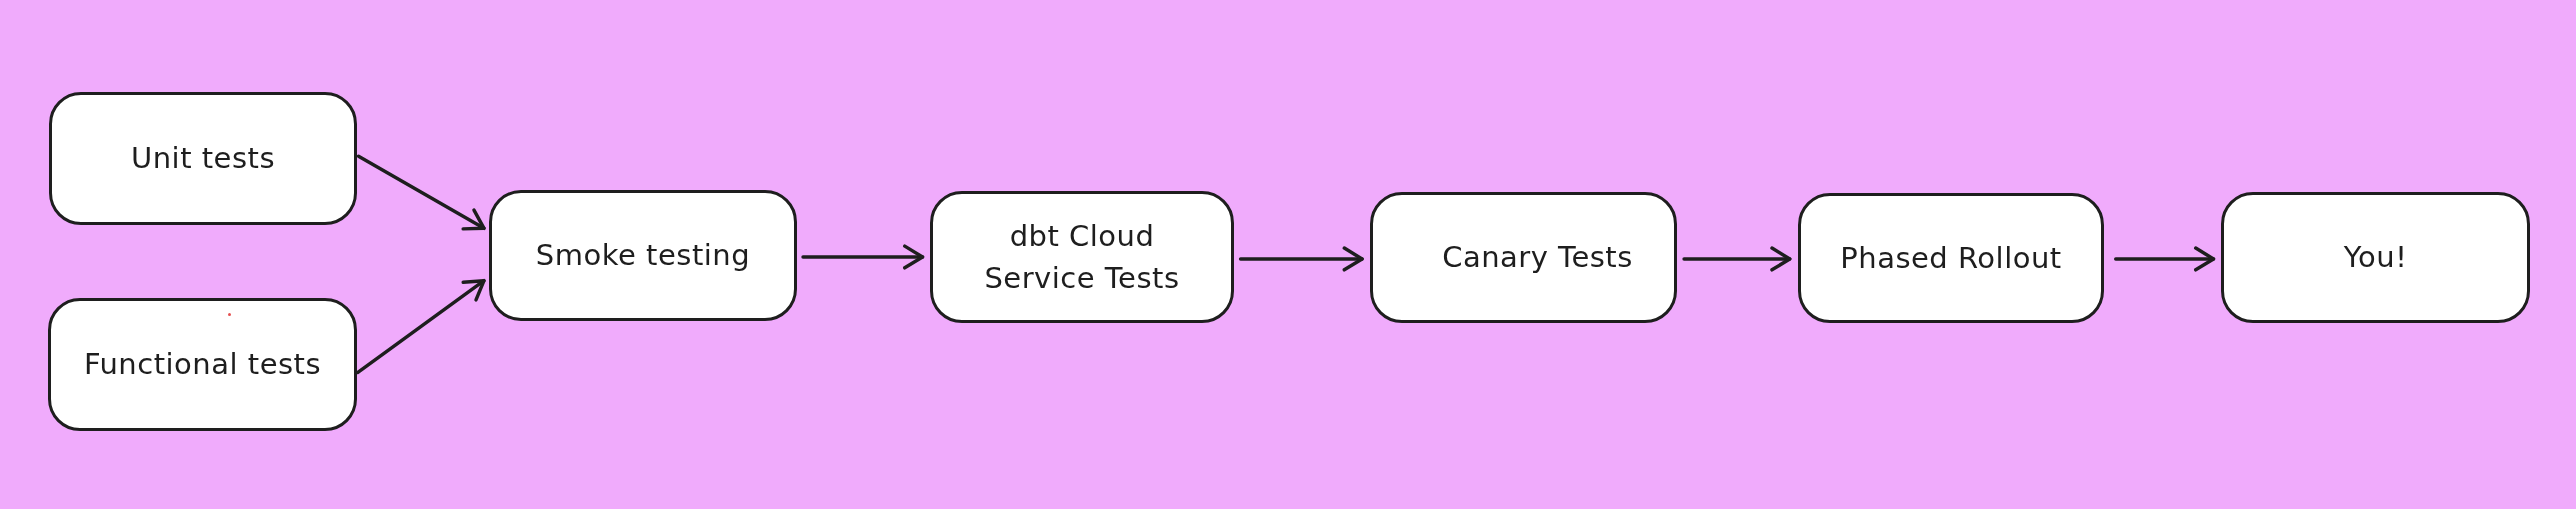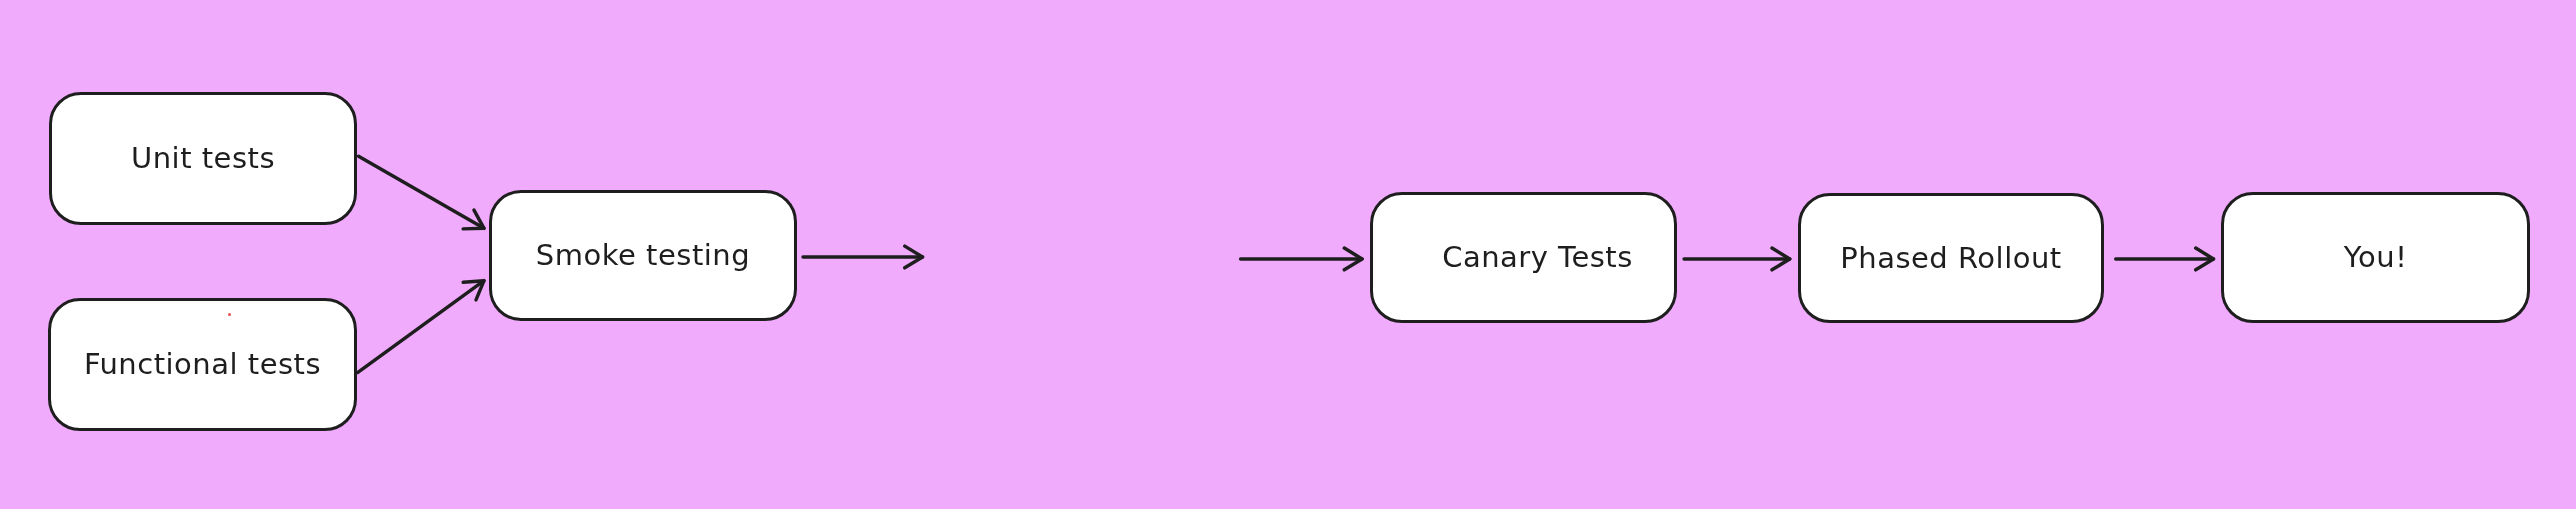--- a/index.html
+++ b/index.html
@@ -87,20 +87,24 @@
   </div>
 
   <div class="node" id="node-functional-tests">
     <span class="node-label">Functional tests</span>
   </div>
 
   <div class="node" id="node-smoke-testing">
     <span class="node-label">Smoke testing</span>
   </div>
 
+  <div class="node" id="node-dbt-cloud">
+    <span class="node-label">dbt Cloud
+Service Tests</span>
+  </div>
 
   <div class="node" id="node-canary-tests">
     <span class="node-label">Canary Tests</span>
   </div>
 
   <div class="node" id="node-phased-rollout">
     <span class="node-label">Phased Rollout</span>
   </div>
 
   <div class="node" id="node-you">

